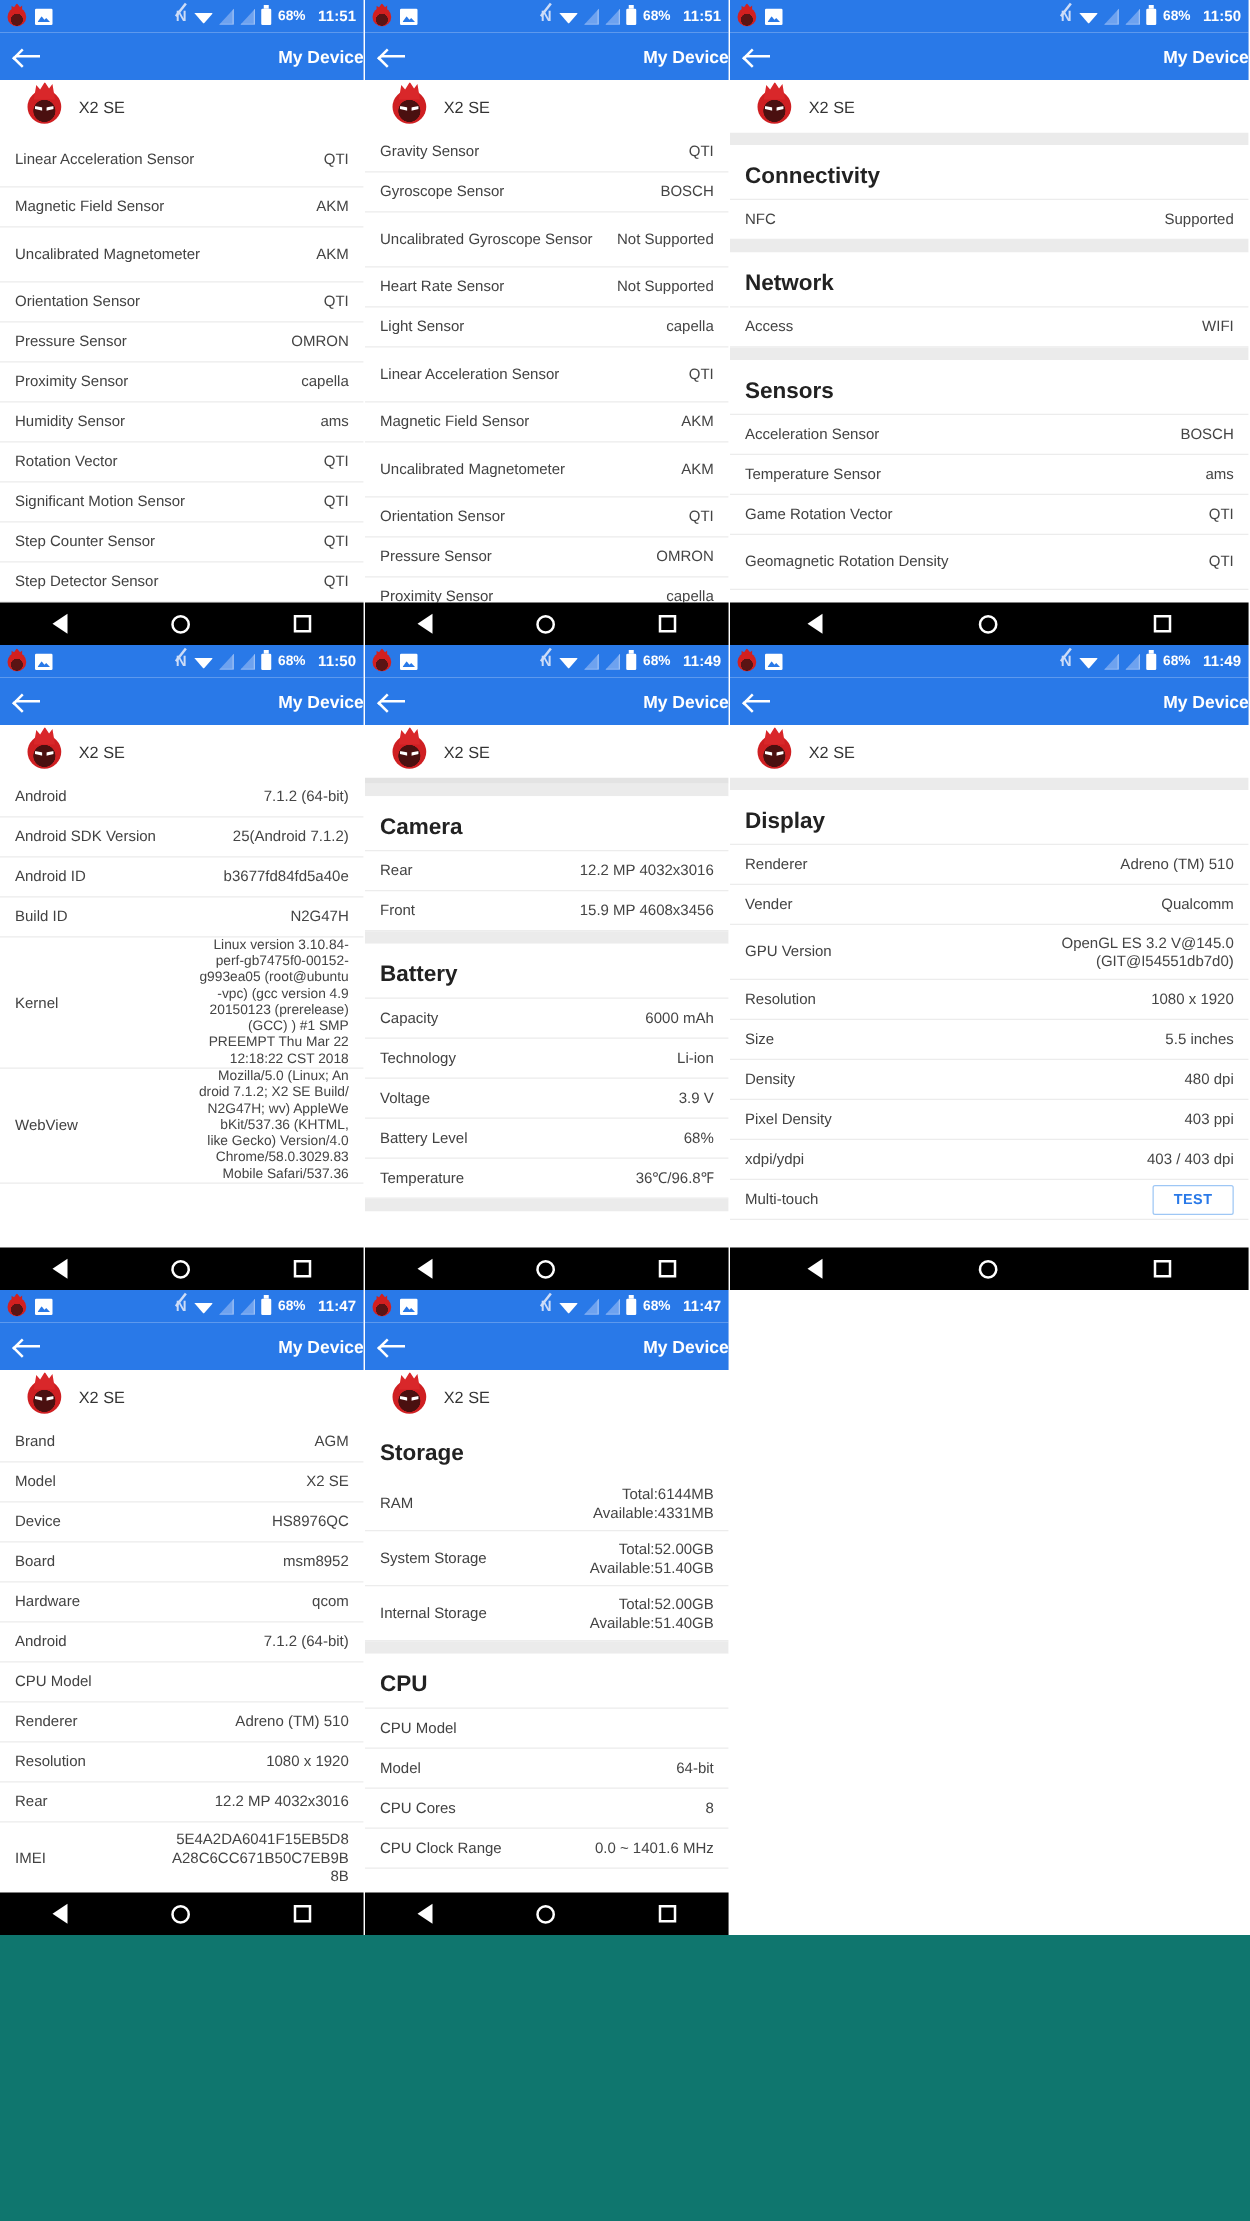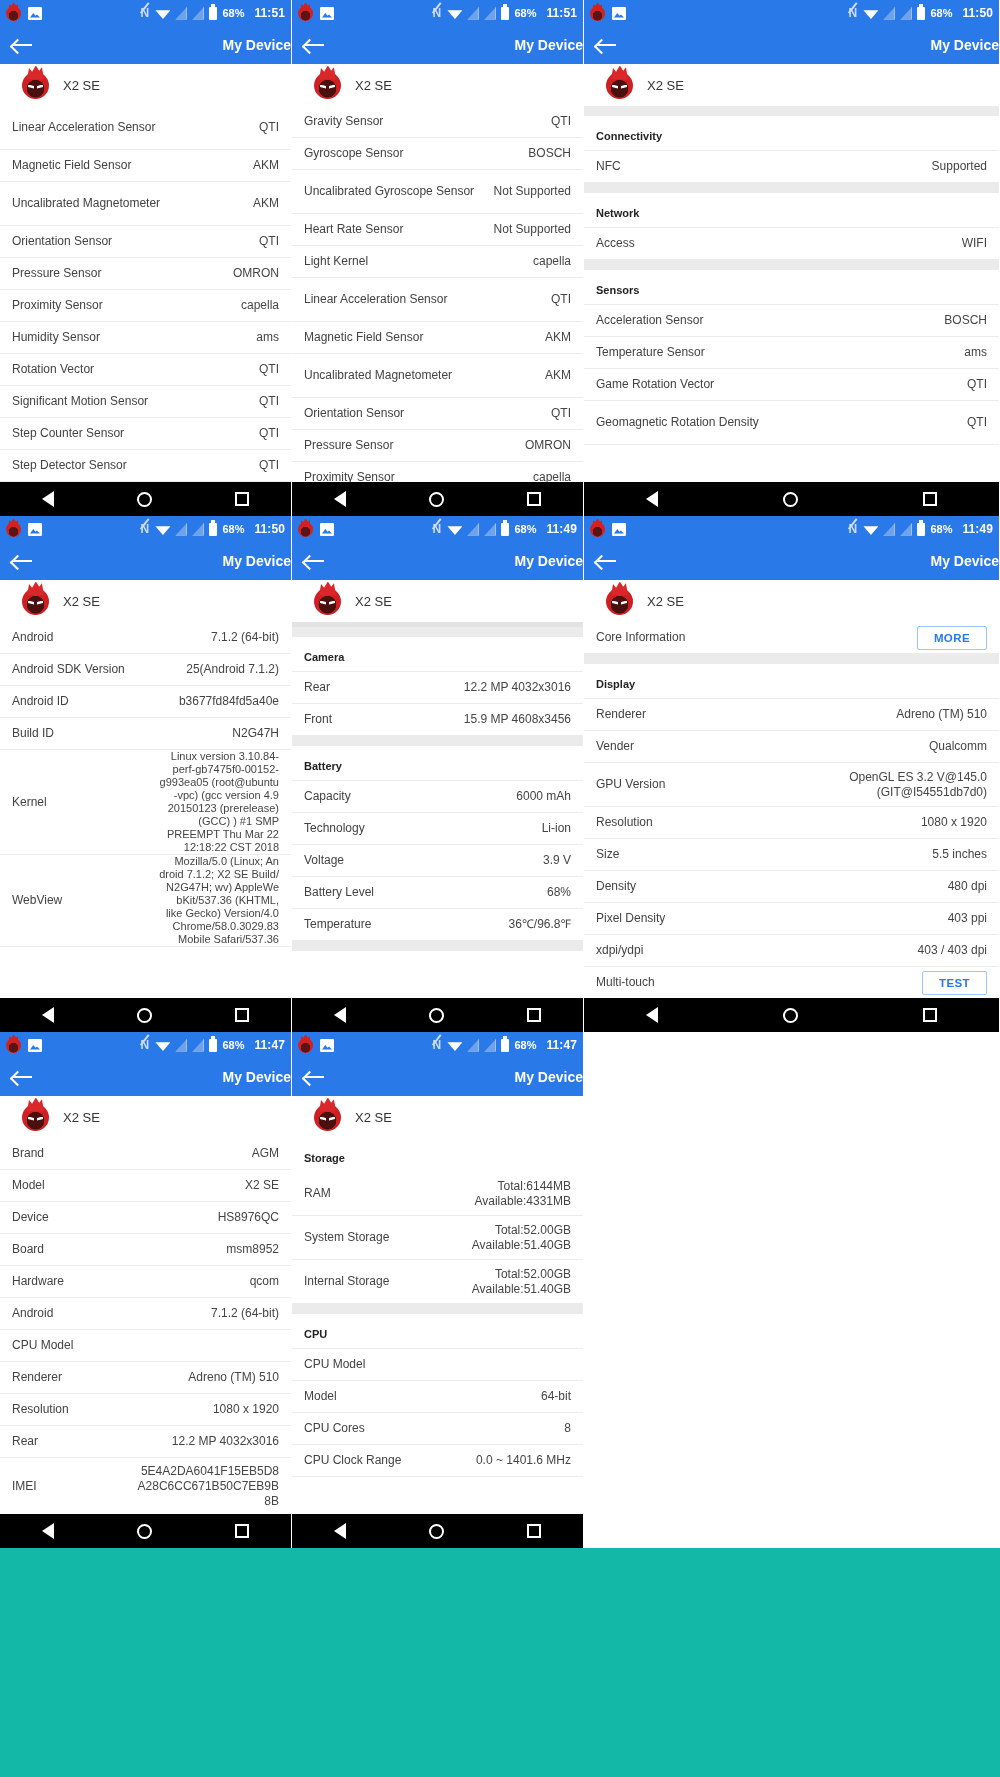--- a/index.html
+++ b/index.html
@@ -6,21 +6,21 @@
   html, body {
     width: 1000px; height: 1777px;
     background: #ffffff;
     font-family: "Liberation Sans", sans-serif;
   }
   .grid {
     width: 1000px; height: 1777px;
     display: grid;
     grid-template-columns: 292px 292px 416px;
     grid-template-rows: 516px 516px 516px;
-    background: #14b8a6;
+    background: #0f766e;
   }
   .phone {
     position: relative;
     overflow: hidden;
     background: #ffffff;
     display: flex;
     flex-direction: column;
     border-right: 1px solid #ffffff;
   }
   .phone.empty { background: #ffffff; }
@@ -133,21 +133,21 @@
   .row {
     display:flex; align-items:center; justify-content:space-between;
     padding: 0 12px; min-height: 32px;
     border-bottom: 1px solid #ececec;
     gap: 10px;
   }
   .row .k { font-size:12px; color:#424242; line-height:15px; flex: 0 1 auto; }
   .row .v { font-size:12px; color:#444444; text-align:right; line-height:15px; flex: 0 1 auto; white-space:pre-line; }
   .row.tall { min-height: 44px; padding-top:6px; padding-bottom:6px; }
   .sect-head {
-    padding: 14px 12px 8px 12px; font-size:11px; font-weight:bold; color:#222222;
+    padding: 14px 12px 8px 12px; font-size:18px; font-weight:bold; color:#222222;
     background:#ffffff; border-bottom:1px solid #ececec;
   }
   .sect-head.noborder { border-bottom:none; }
   .gap { height:10px; background:#ebebeb; }
   .row.plain { border-bottom:1px solid #ececec; }
   .btn-outline {
     border:1px solid #9ec7f5; color:#2979e8; background:#ffffff;
     font-size:11.5px; font-weight:bold; padding:5px 16px; border-radius:2px;
     letter-spacing:.4px; cursor:pointer;
   }
@@ -291,21 +291,21 @@
         <div class="row tall">
           <div class="k">Uncalibrated Gyroscope
 Sensor</div>
           <div class="v">Not Supported</div>
         </div>
         <div class="row">
           <div class="k">Heart Rate Sensor</div>
           <div class="v">Not Supported</div>
         </div>
         <div class="row">
-          <div class="k">Light Kernel</div>
+          <div class="k">Light Sensor</div>
           <div class="v">capella</div>
         </div>
         <div class="row tall">
           <div class="k">Linear Acceleration
 Sensor</div>
           <div class="v">QTI</div>
         </div>
         <div class="row">
           <div class="k">Magnetic Field Sensor</div>
           <div class="v">AKM</div>
@@ -570,24 +570,20 @@
       <div class="devhead">
         <div class="antutu-logo">
           <div class="eyes">
             <span></span>
             <span></span>
           </div>
         </div>
         <div class="devname">X2 SE</div>
       </div>
       <div class="list">
-        <div class="row plain">
-          <div class="k">Core Information</div>
-          <button class="btn-outline">MORE</button>
-        </div>
         <div class="gap"></div>
         <div class="sect-head">Display</div>
         <div class="row">
           <div class="k">Renderer</div>
           <div class="v">Adreno (TM) 510</div>
         </div>
         <div class="row">
           <div class="k">Vender</div>
           <div class="v">Qualcomm</div>
         </div>

